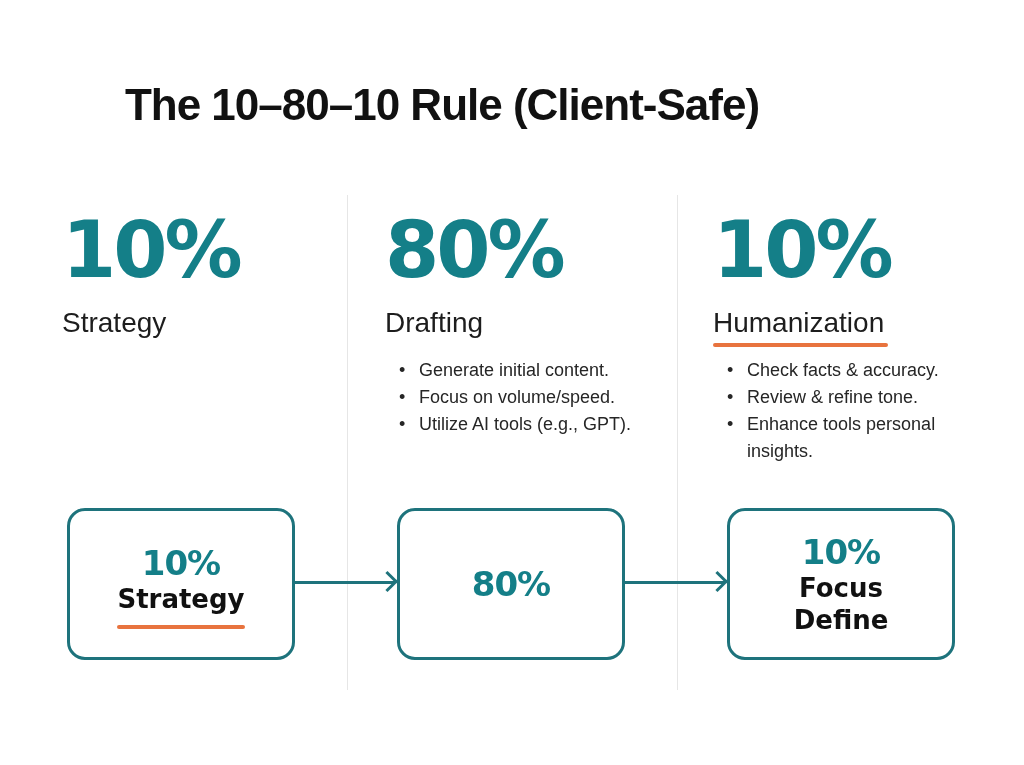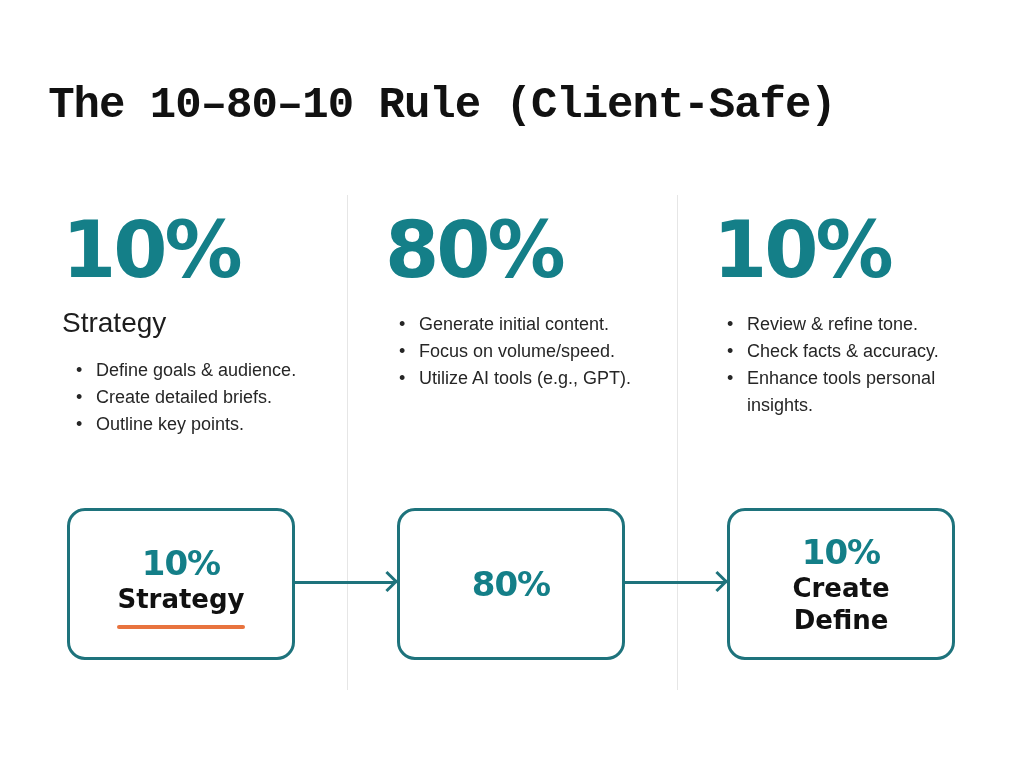--- a/index.html
+++ b/index.html
@@ -1,21 +1,21 @@
 <!DOCTYPE html>
 <html><head>
 <meta charset="utf-8">
 <style>
   * { box-sizing: border-box; margin: 0; padding: 0; }
   html, body { width: 1024px; height: 765px; background: #ffffff; overflow: hidden; }
   body { position: relative; font-family: "Liberation Sans", "DejaVu Sans", sans-serif; color: #1a1a1a; }
 
   .title {
     position: absolute; left: 0; top: 80px; width: 884px; text-align: center;
-    font-family: Liberation Mono, monospace; font-weight: bold; font-size: 44px;
+    font-family: Liberation Sans, sans-serif; font-weight: bold; font-size: 44px;
     letter-spacing: -1px; color: #111;
   }
 
   .divider { position: absolute; top: 195px; height: 495px; width: 1px; background: #e6e6e6; }
   .d1 { left: 347px; } .d2 { left: 677px; }
 
   .col { position: absolute; top: 205px; width: 300px; }
   .c1 { left: 62px; } .c2 { left: 385px; } .c3 { left: 713px; }
 
   .pct {
@@ -56,53 +56,50 @@
 <body>
 
 <h1 class="title">The 10–80–10 Rule (Client-Safe)</h1>
 
 <div class="divider d1"></div>
 <div class="divider d2"></div>
 
 <div class="col c1">
   <div class="pct">10%</div>
   <div class="label">Strategy</div>
-  <ul class="bullets">
-    <li>Define goals &amp; audience.</li>
-    <li>Create detailed briefs.</li>
-    <li>Outline key points.</li>
-  </ul>
 </div>
 
 <div class="col c2">
   <div class="pct">80%</div>
+  <div class="label">Drafting</div>
   <ul class="bullets">
     <li>Generate initial content.</li>
     <li>Focus on volume/speed.</li>
     <li>Utilize AI tools (e.g., GPT).</li>
   </ul>
 </div>
 
 <div class="col c3">
   <div class="pct">10%</div>
+  <div class="label under">Humanization</div>
   <ul class="bullets" style="width:250px;">
+    <li>Check facts &amp; accuracy.</li>
     <li>Review &amp; refine tone.</li>
-    <li>Check facts &amp; accuracy.</li>
     <li>Enhance tools personal insights.</li>
   </ul>
 </div>
 
 <div class="box b1">
   <div class="box-pct">10%</div>
   <div class="box-label under">Strategy</div>
 </div>
 <div class="arrow a1"></div>
 
 <div class="box b2">
   <div class="box-pct">80%</div>
 </div>
 <div class="arrow a2"></div>
 
 <div class="box b3">
   <div class="box-pct">10%</div>
-  <div class="box-label">Create</div>
+  <div class="box-label">Focus</div>
   <div class="box-label">Define</div>
 </div>
 
 </body></html>

